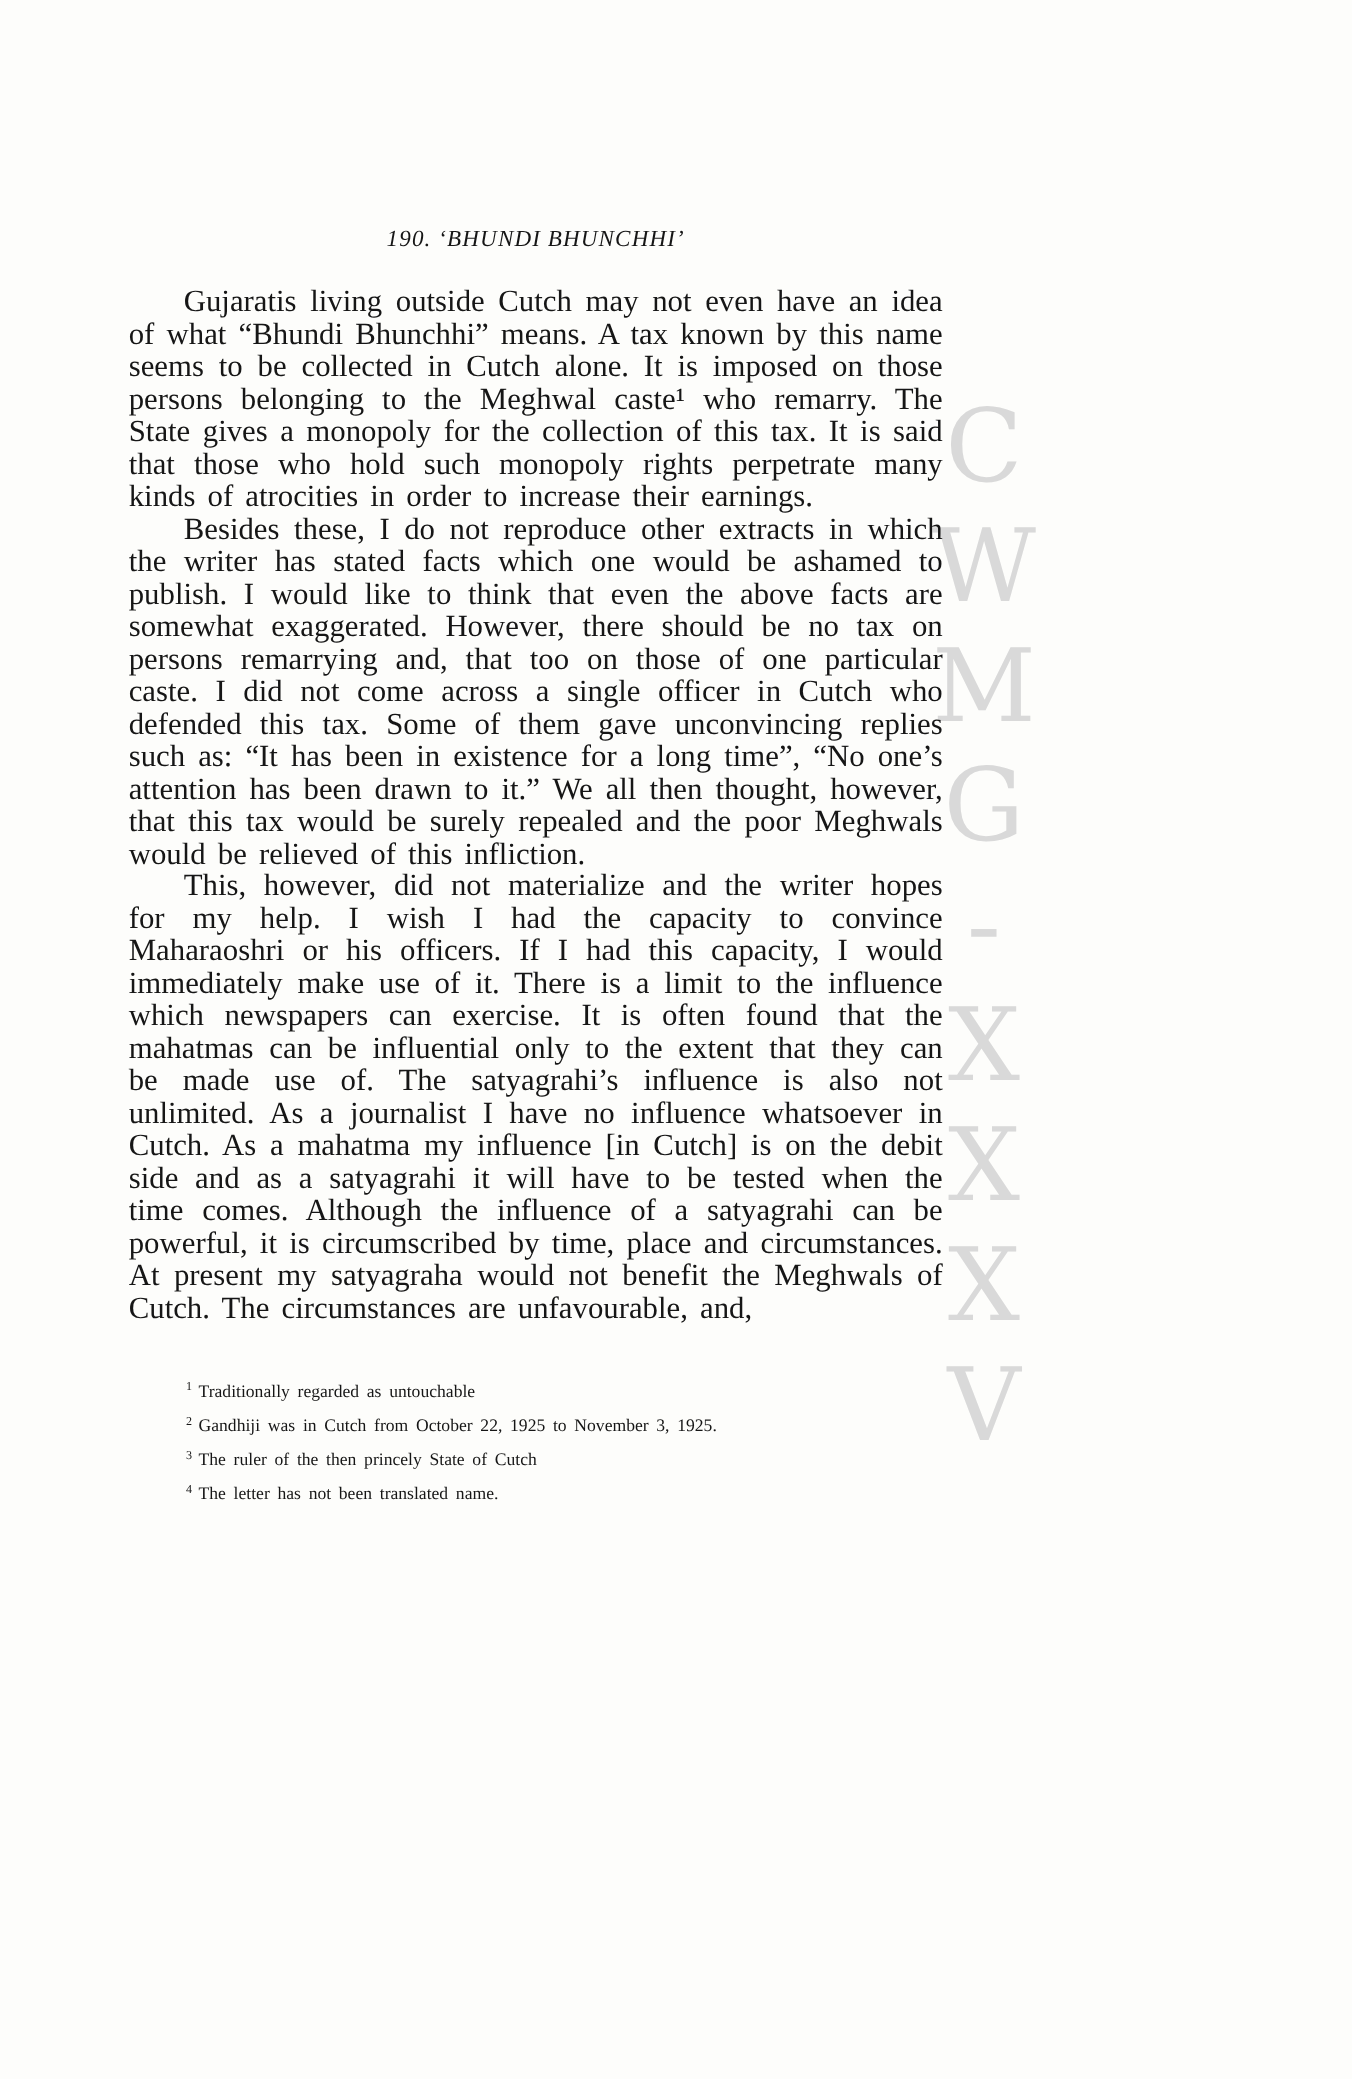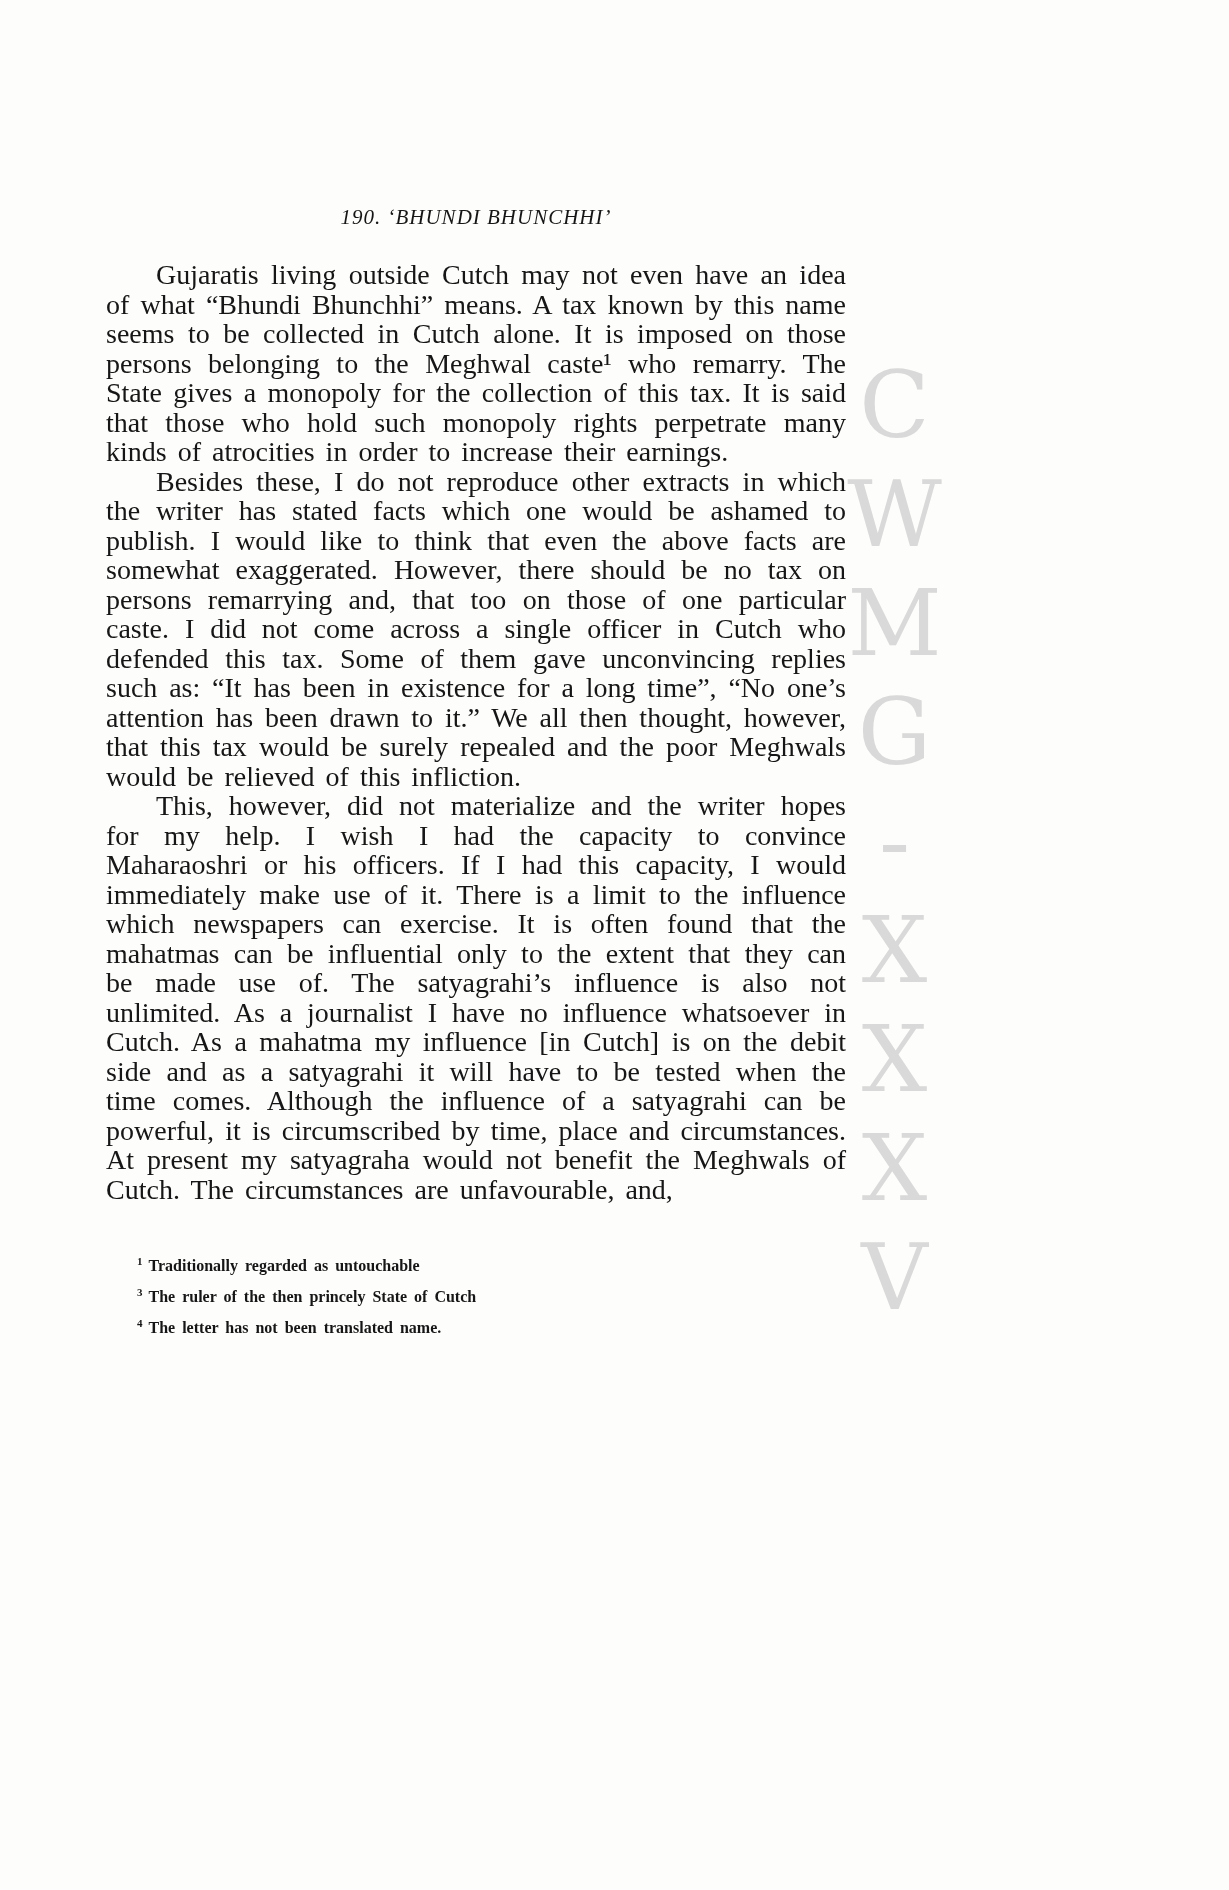--- a/index.html
+++ b/index.html
@@ -25,21 +25,21 @@
     text-orientation: upright;
     font-family: "DejaVu Serif", "Liberation Serif", serif;
     font-size: 92px;
     line-height: 1;
     letter-spacing: 2px;
     color: #d9d9d9;
     user-select: none;
   }
   .content {
     position: absolute;
-    left: 106px;
+    left: 117px;
     top: 205px;
     width: 740px;
     z-index: 1;
   }
   .title {
     font-size: 21px;
     font-weight: normal;
     font-style: italic;
     text-align: center;
     letter-spacing: 1px;
@@ -48,23 +48,22 @@
   .body-par {
     margin: 0;
     font-size: 28px;
     line-height: 29.5px;
     text-align: justify;
     text-indent: 50px;
     word-spacing: 4px;
   }
   .footnotes {
     margin-top: 44px;
-    margin-left: 31px;
+    margin-left: 52px;
     width: 688px;
-    font-weight: bold;
   }
   .footnote {
     font-size: 16px;
     line-height: 26px;
     text-align: left;
     word-spacing: 3px;
   }
   .fn-marker {
     font-size: 11px;
     vertical-align: 6px;
@@ -88,20 +87,23 @@
     <p class="body-par">Besides these, I do not reproduce other extracts in which the writer has stated facts which one would be ashamed to publish. I would like to think that even the above facts are somewhat exaggerated. However, there should be no tax on persons remarrying and, that too on those of one particular caste. I did not come across a single officer in Cutch who defended this tax. Some of them gave unconvincing replies such as: “It has been in existence for a long time”, “No one’s attention has been drawn to it.” We all then thought, however, that this tax would be surely repealed and the poor Meghwals would be relieved of this infliction.</p>
 
     <p class="body-par">This, however, did not materialize and the writer hopes for my help. I wish I had the capacity to convince Maharaoshri or his officers. If I had this capacity, I would immediately make use of it. There is a limit to the influence which newspapers can exercise. It is often found that the mahatmas can be influential only to the extent that they can be made use of. The satyagrahi’s influence is also not unlimited. As a journalist I have no influence whatsoever in Cutch. As a mahatma my influence [in Cutch] is on the debit side and as a satyagrahi it will have to be tested when the time comes. Although the influence of a satyagrahi can be powerful, it is circumscribed by time, place and circumstances. At present my satyagraha would not benefit the Meghwals of Cutch. The circumstances are unfavourable, and,</p>
 
     <div class="footnotes">
 
       <div class="footnote">
         <span class="fn-marker">1</span><span class="fn-text">Traditionally regarded as untouchable</span>
       </div>
 
+      <div class="footnote">
+        <span class="fn-marker">2</span><span class="fn-text">Gandhiji was in Cutch from October 22, 1925 to November 3, 1925.</span>
+      </div>
 
       <div class="footnote">
         <span class="fn-marker">3</span><span class="fn-text">The ruler of the then princely State of Cutch</span>
       </div>
 
       <div class="footnote">
         <span class="fn-marker">4</span><span class="fn-text">The letter has not been translated name.</span>
       </div>
 
     </div>

